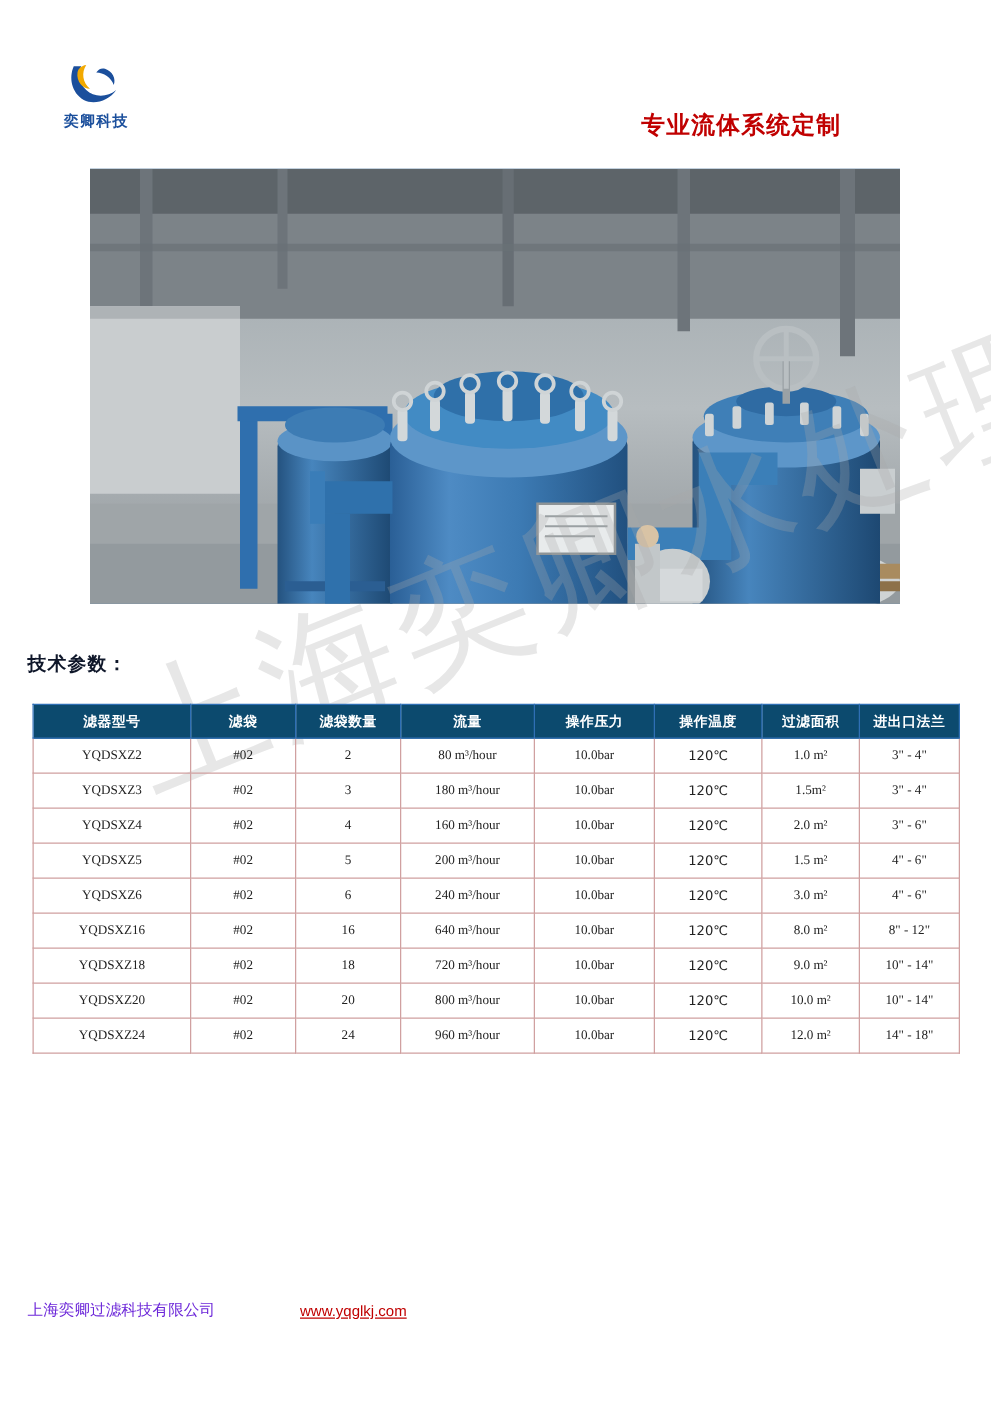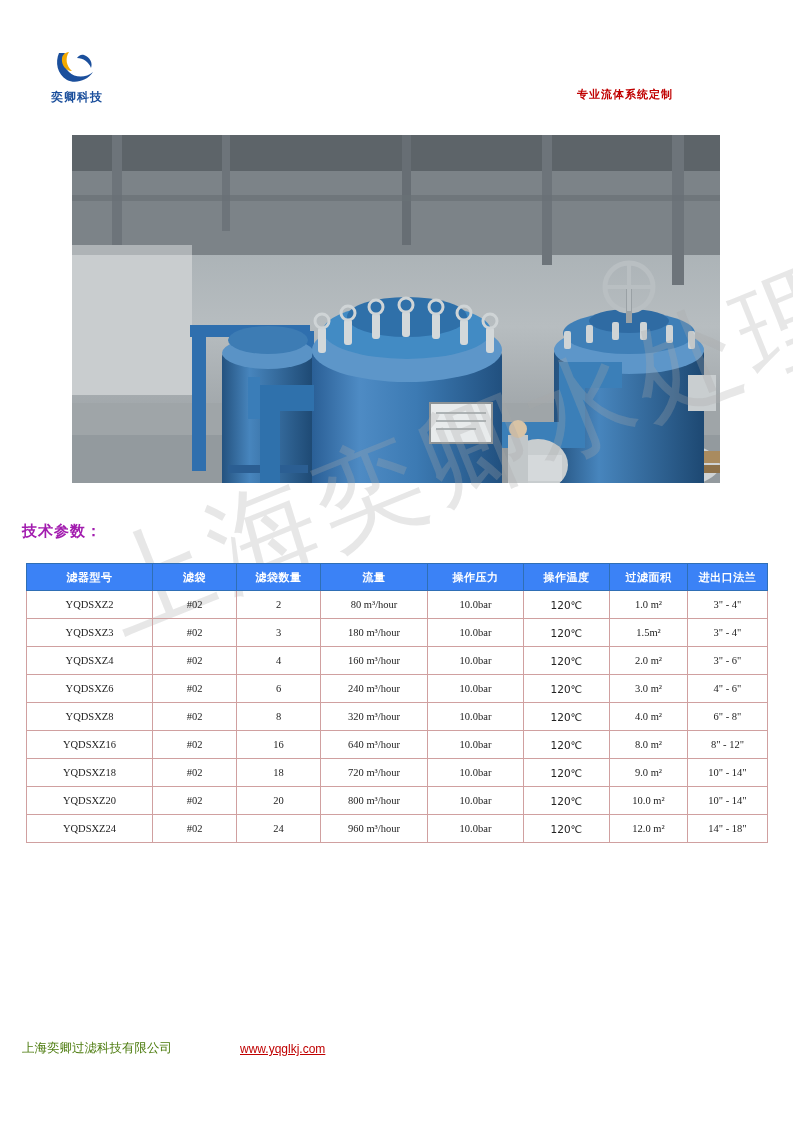--- a/index.html
+++ b/index.html
@@ -55,21 +55,21 @@
     letter-spacing: 1px;
     color: #1b4f9c;
     font-weight: bold;
     margin-top: 1px;
     font-family: "DejaVu Sans", sans-serif;
   }
   .header-slogan {
     position: absolute;
     right: 120px;
     top: 47px;
-    font-size: 11px;
+    font-size: 19px;
     font-weight: bold;
     color: #c00000;
     letter-spacing: 1px;
     font-family: "DejaVu Sans", sans-serif;
   }
 
   
   .hero {
     position: absolute;
     left: 72px;
@@ -98,39 +98,39 @@
     line-height: 1.05;
   }
 
   
   .section-title {
     position: absolute;
     left: 22px;
     top: 522px;
     font-size: 15px;
     font-weight: bold;
-    color: #a21caf;
+    color: #0f172a;
     font-family: "DejaVu Sans", sans-serif;
     letter-spacing: 1px;
   }
 
   
   .table-wrap {
     position: absolute;
     left: 26px;
     top: 563px;
     width: 741px;
   }
   table.spec {
     border-collapse: collapse;
     width: 741px;
     table-layout: fixed;
   }
   table.spec th {
-    background: #3b82f6;
+    background: #0c4a6e;
     color: #ffffff;
     font-size: 11px;
     font-weight: bold;
     height: 24px;
     border: 1px solid #2f6fb5;
     font-family: "DejaVu Sans", sans-serif;
     letter-spacing: 0.5px;
   }
   table.spec td {
     border: 1px solid #d0a0a0;
@@ -150,21 +150,21 @@
     left: 0;
     top: 1040px;
     width: 793px;
     height: 30px;
   }
   .footer-company {
     position: absolute;
     left: 22px;
     top: 0;
     font-size: 12.5px;
-    color: #4d7c0f;
+    color: #6d28d9;
     font-family: "DejaVu Sans", sans-serif;
   }
   .footer-url {
     position: absolute;
     left: 240px;
     top: 2px;
     font-size: 12px;
     color: #c00000;
     text-decoration: underline;
     font-family: "Liberation Sans", sans-serif;
@@ -374,38 +374,38 @@
           <td>YQDSXZ4</td>
           <td>#02</td>
           <td>4</td>
           <td>160 m³/hour</td>
           <td>10.0bar</td>
           <td class="cjk">120℃</td>
           <td>2.0 m²</td>
           <td>3" - 6"</td>
         </tr>
         <tr>
+          <td>YQDSXZ5</td>
+          <td>#02</td>
+          <td>5</td>
+          <td>200 m³/hour</td>
+          <td>10.0bar</td>
+          <td class="cjk">120℃</td>
+          <td>1.5 m²</td>
+          <td>4" - 6"</td>
+        </tr>
+        <tr>
           <td>YQDSXZ6</td>
           <td>#02</td>
           <td>6</td>
           <td>240 m³/hour</td>
           <td>10.0bar</td>
           <td class="cjk">120℃</td>
           <td>3.0 m²</td>
           <td>4" - 6"</td>
-        </tr>
-        <tr>
-          <td>YQDSXZ8</td>
-          <td>#02</td>
-          <td>8</td>
-          <td>320 m³/hour</td>
-          <td>10.0bar</td>
-          <td class="cjk">120℃</td>
-          <td>4.0 m²</td>
-          <td>6" - 8"</td>
         </tr>
         <tr>
           <td>YQDSXZ16</td>
           <td>#02</td>
           <td>16</td>
           <td>640 m³/hour</td>
           <td>10.0bar</td>
           <td class="cjk">120℃</td>
           <td>8.0 m²</td>
           <td>8" - 12"</td>

